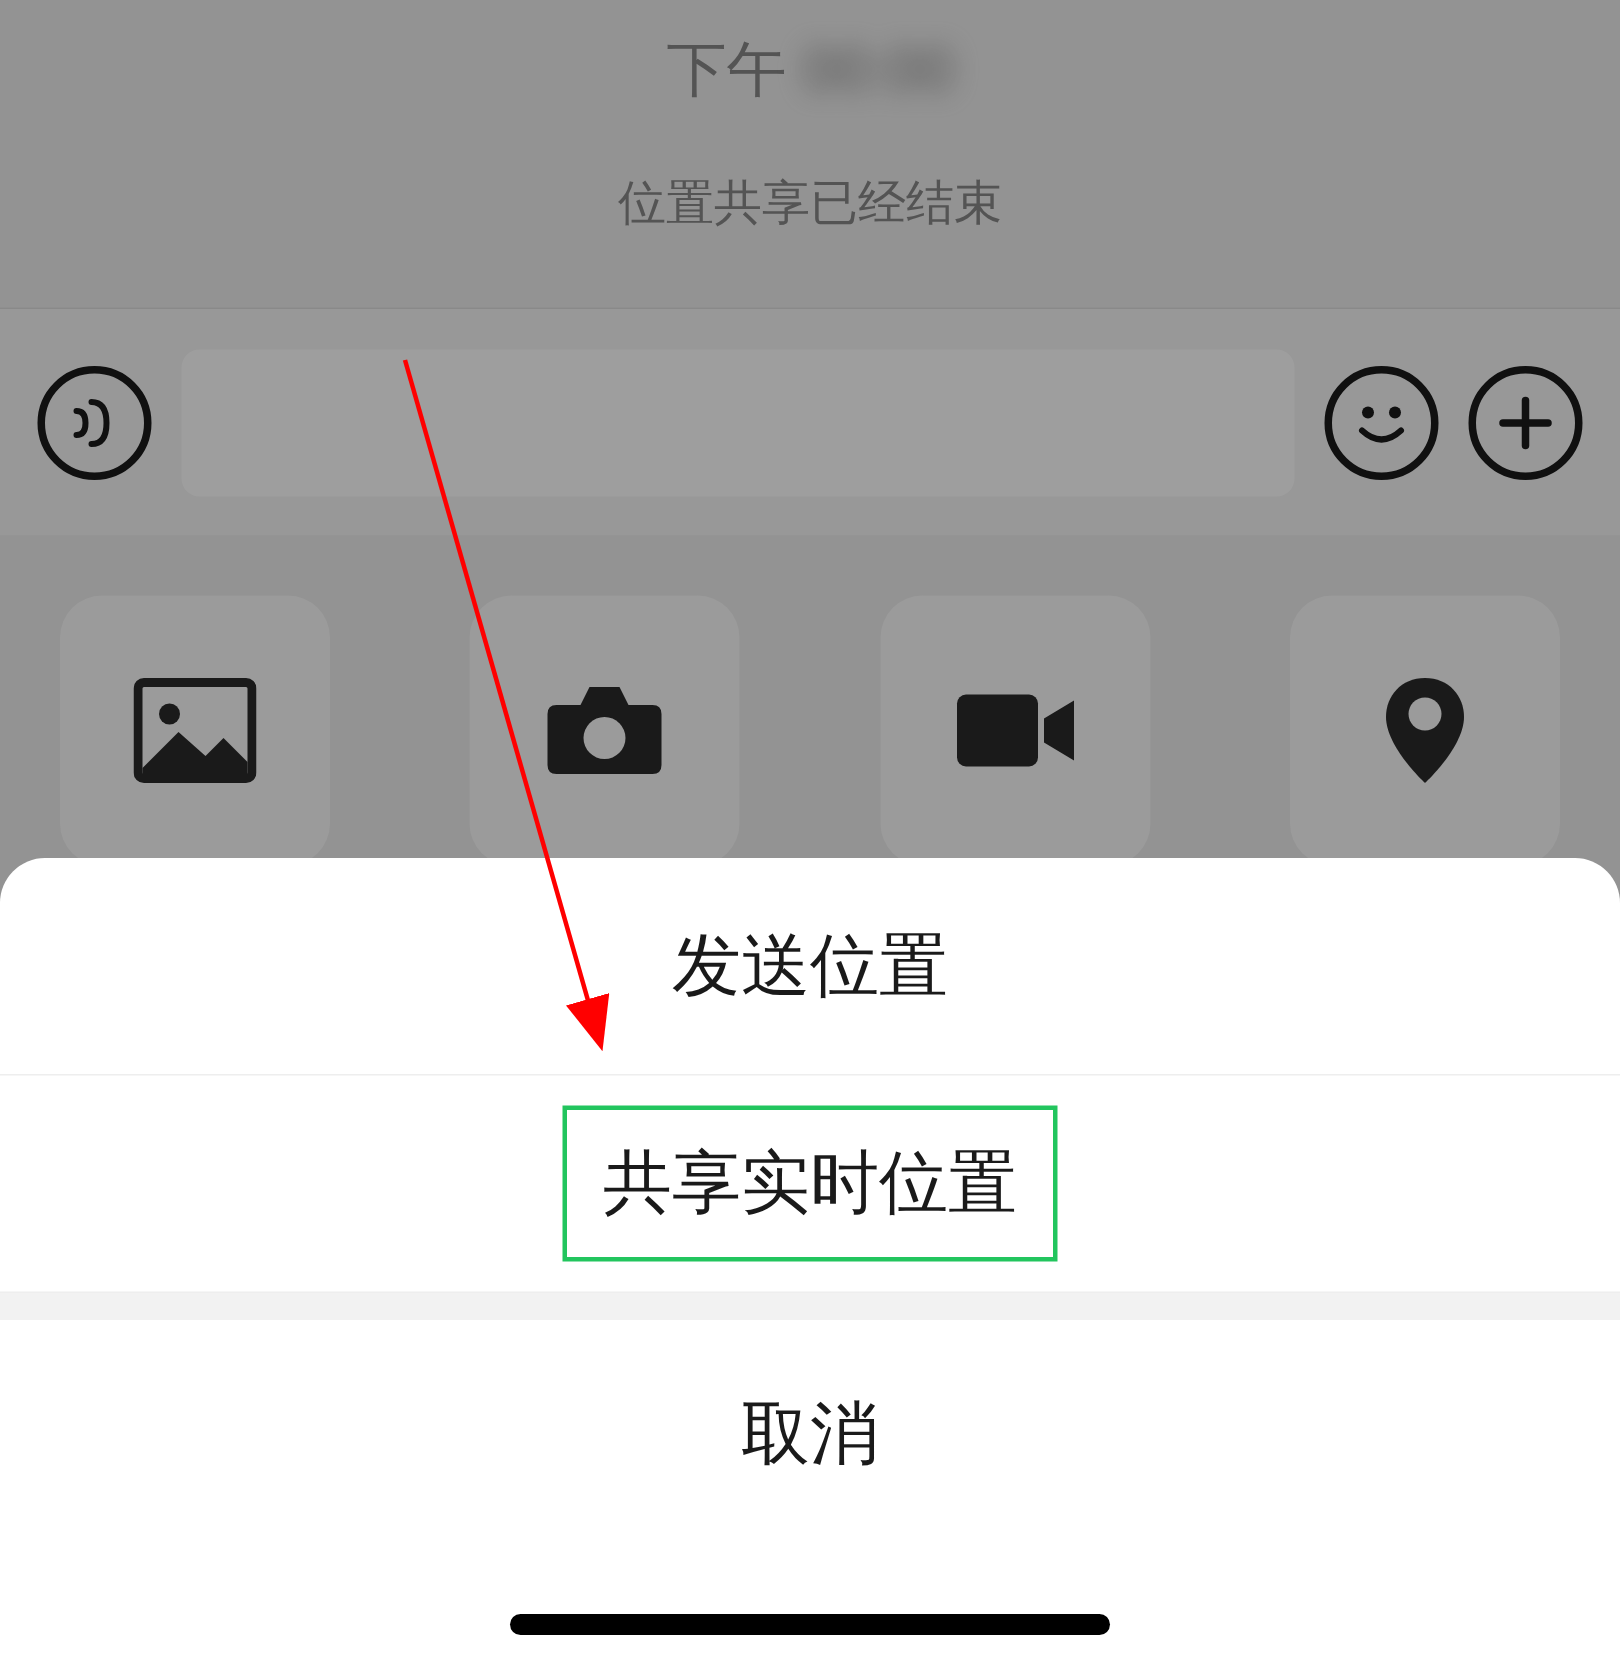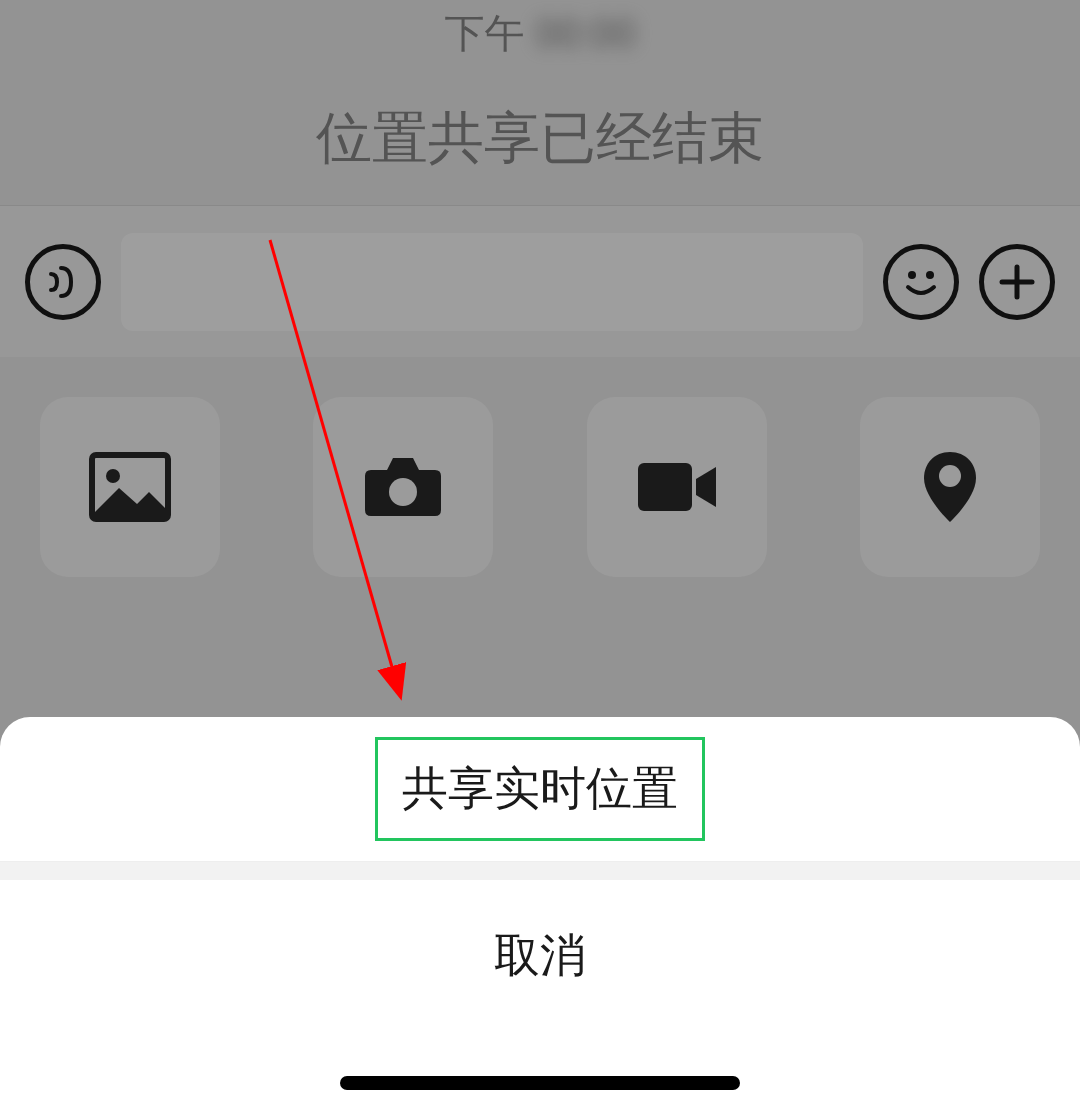--- a/index.html
+++ b/index.html
@@ -16,36 +16,36 @@
       overflow: hidden;
     }
     .chat-area {
       width: 100%;
       height: 205px;
       background: #ededed;
       display: flex;
       flex-direction: column;
       align-items: center;
       justify-content: flex-start;
-      padding-top: 6px;
+      padding-top: 19px;
     }
     .timestamp {
       color: #888;
       font-size: 40px;
       margin-bottom: 40px;
       position: relative;
     }
     .timestamp-blur {
       display: inline-block;
       filter: blur(8px);
       color: #888;
     }
     .status-msg {
       color: #888;
-      font-size: 56px;
+      font-size: 32px;
     }
     .input-bar {
       width: 100%;
       height: 152px;
       background: #f5f5f5;
       border-top: 1px solid #ddd;
       display: flex;
       align-items: center;
       padding: 0 25px;
       gap: 20px;
@@ -215,20 +215,23 @@
       <path d="M 30 4 C 14 4 4 16 4 30 C 4 50 30 74 30 74 C 30 74 56 50 56 30 C 56 16 46 4 30 4 Z" fill="#2a2a2a"></path>
       <circle cx="30" cy="28" r="11" fill="#fafafa"></circle>
     </svg>
   </div>
 </div>
 
 <div class="dim-overlay"></div>
 
 <div class="action-sheet">
   <div class="sheet-option">
+    <span>发送位置</span>
+  </div>
+  <div class="sheet-option">
     <span class="highlight-box">共享实时位置</span>
   </div>
   <div class="sheet-divider"></div>
   <div class="sheet-cancel">
     <span>取消</span>
   </div>
 </div>
 
 <svg class="arrow-svg" width="1080" height="1110">
   <defs>

